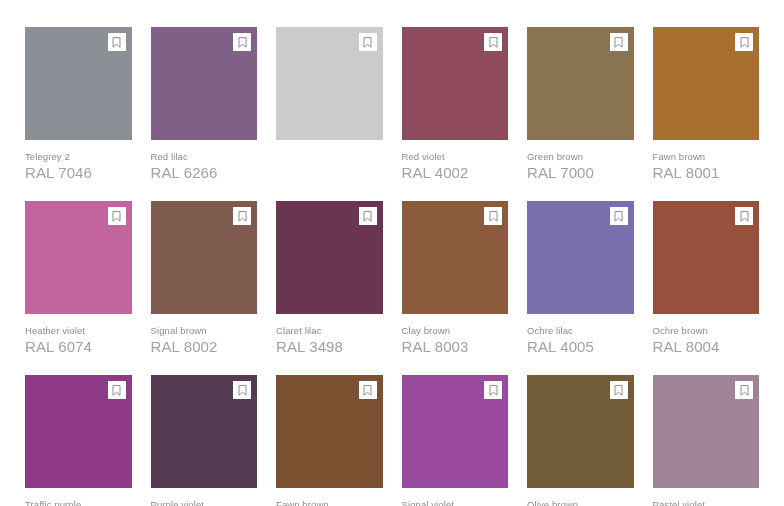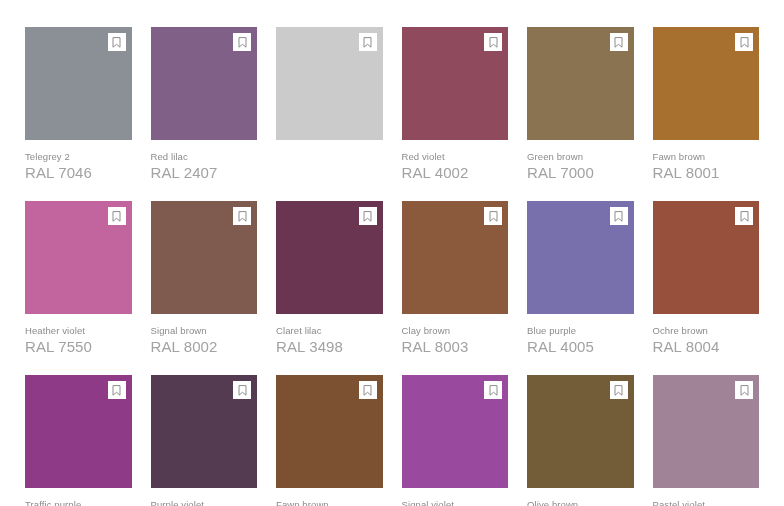--- a/index.html
+++ b/index.html
@@ -82,21 +82,21 @@
     <div class="swatch-card">
     <div class="swatch-chip" style="background-color: rgb(129, 96, 135);">
       <button class="bookmark-btn" title="Bookmark">
         <svg width="9" height="11" viewBox="0 0 9 11" aria-hidden="true">
           <path d="M1 0.6 H8 V10.2 L4.5 7.3 L1 10.2 Z" fill="none" stroke="#8d8d8d" stroke-width="1"></path>
         </svg>
       </button>
     </div>
     <div class="swatch-meta">
       <div class="swatch-name">Red lilac</div>
-      <div class="swatch-code">RAL 2407</div>
+      <div class="swatch-code">RAL 6266</div>
     </div>
   </div>
     <div class="swatch-card">
     <div class="swatch-chip" style="background-color: rgb(203, 203, 203);">
       <button class="bookmark-btn" title="Bookmark">
         <svg width="9" height="11" viewBox="0 0 9 11" aria-hidden="true">
           <path d="M1 0.6 H8 V10.2 L4.5 7.3 L1 10.2 Z" fill="none" stroke="#8d8d8d" stroke-width="1"></path>
         </svg>
       </button>
     </div>
@@ -143,21 +143,21 @@
     <div class="swatch-card">
     <div class="swatch-chip" style="background-color: rgb(194, 100, 158);">
       <button class="bookmark-btn" title="Bookmark">
         <svg width="9" height="11" viewBox="0 0 9 11" aria-hidden="true">
           <path d="M1 0.6 H8 V10.2 L4.5 7.3 L1 10.2 Z" fill="none" stroke="#8d8d8d" stroke-width="1"></path>
         </svg>
       </button>
     </div>
     <div class="swatch-meta">
       <div class="swatch-name">Heather violet</div>
-      <div class="swatch-code">RAL 7550</div>
+      <div class="swatch-code">RAL 6074</div>
     </div>
   </div>
     <div class="swatch-card">
     <div class="swatch-chip" style="background-color: rgb(127, 90, 79);">
       <button class="bookmark-btn" title="Bookmark">
         <svg width="9" height="11" viewBox="0 0 9 11" aria-hidden="true">
           <path d="M1 0.6 H8 V10.2 L4.5 7.3 L1 10.2 Z" fill="none" stroke="#8d8d8d" stroke-width="1"></path>
         </svg>
       </button>
     </div>
@@ -194,21 +194,21 @@
   </div>
     <div class="swatch-card">
     <div class="swatch-chip" style="background-color: rgb(119, 112, 173);">
       <button class="bookmark-btn" title="Bookmark">
         <svg width="9" height="11" viewBox="0 0 9 11" aria-hidden="true">
           <path d="M1 0.6 H8 V10.2 L4.5 7.3 L1 10.2 Z" fill="none" stroke="#8d8d8d" stroke-width="1"></path>
         </svg>
       </button>
     </div>
     <div class="swatch-meta">
-      <div class="swatch-name">Blue purple</div>
+      <div class="swatch-name">Ochre lilac</div>
       <div class="swatch-code">RAL 4005</div>
     </div>
   </div>
     <div class="swatch-card">
     <div class="swatch-chip" style="background-color: rgb(151, 80, 60);">
       <button class="bookmark-btn" title="Bookmark">
         <svg width="9" height="11" viewBox="0 0 9 11" aria-hidden="true">
           <path d="M1 0.6 H8 V10.2 L4.5 7.3 L1 10.2 Z" fill="none" stroke="#8d8d8d" stroke-width="1"></path>
         </svg>
       </button>

